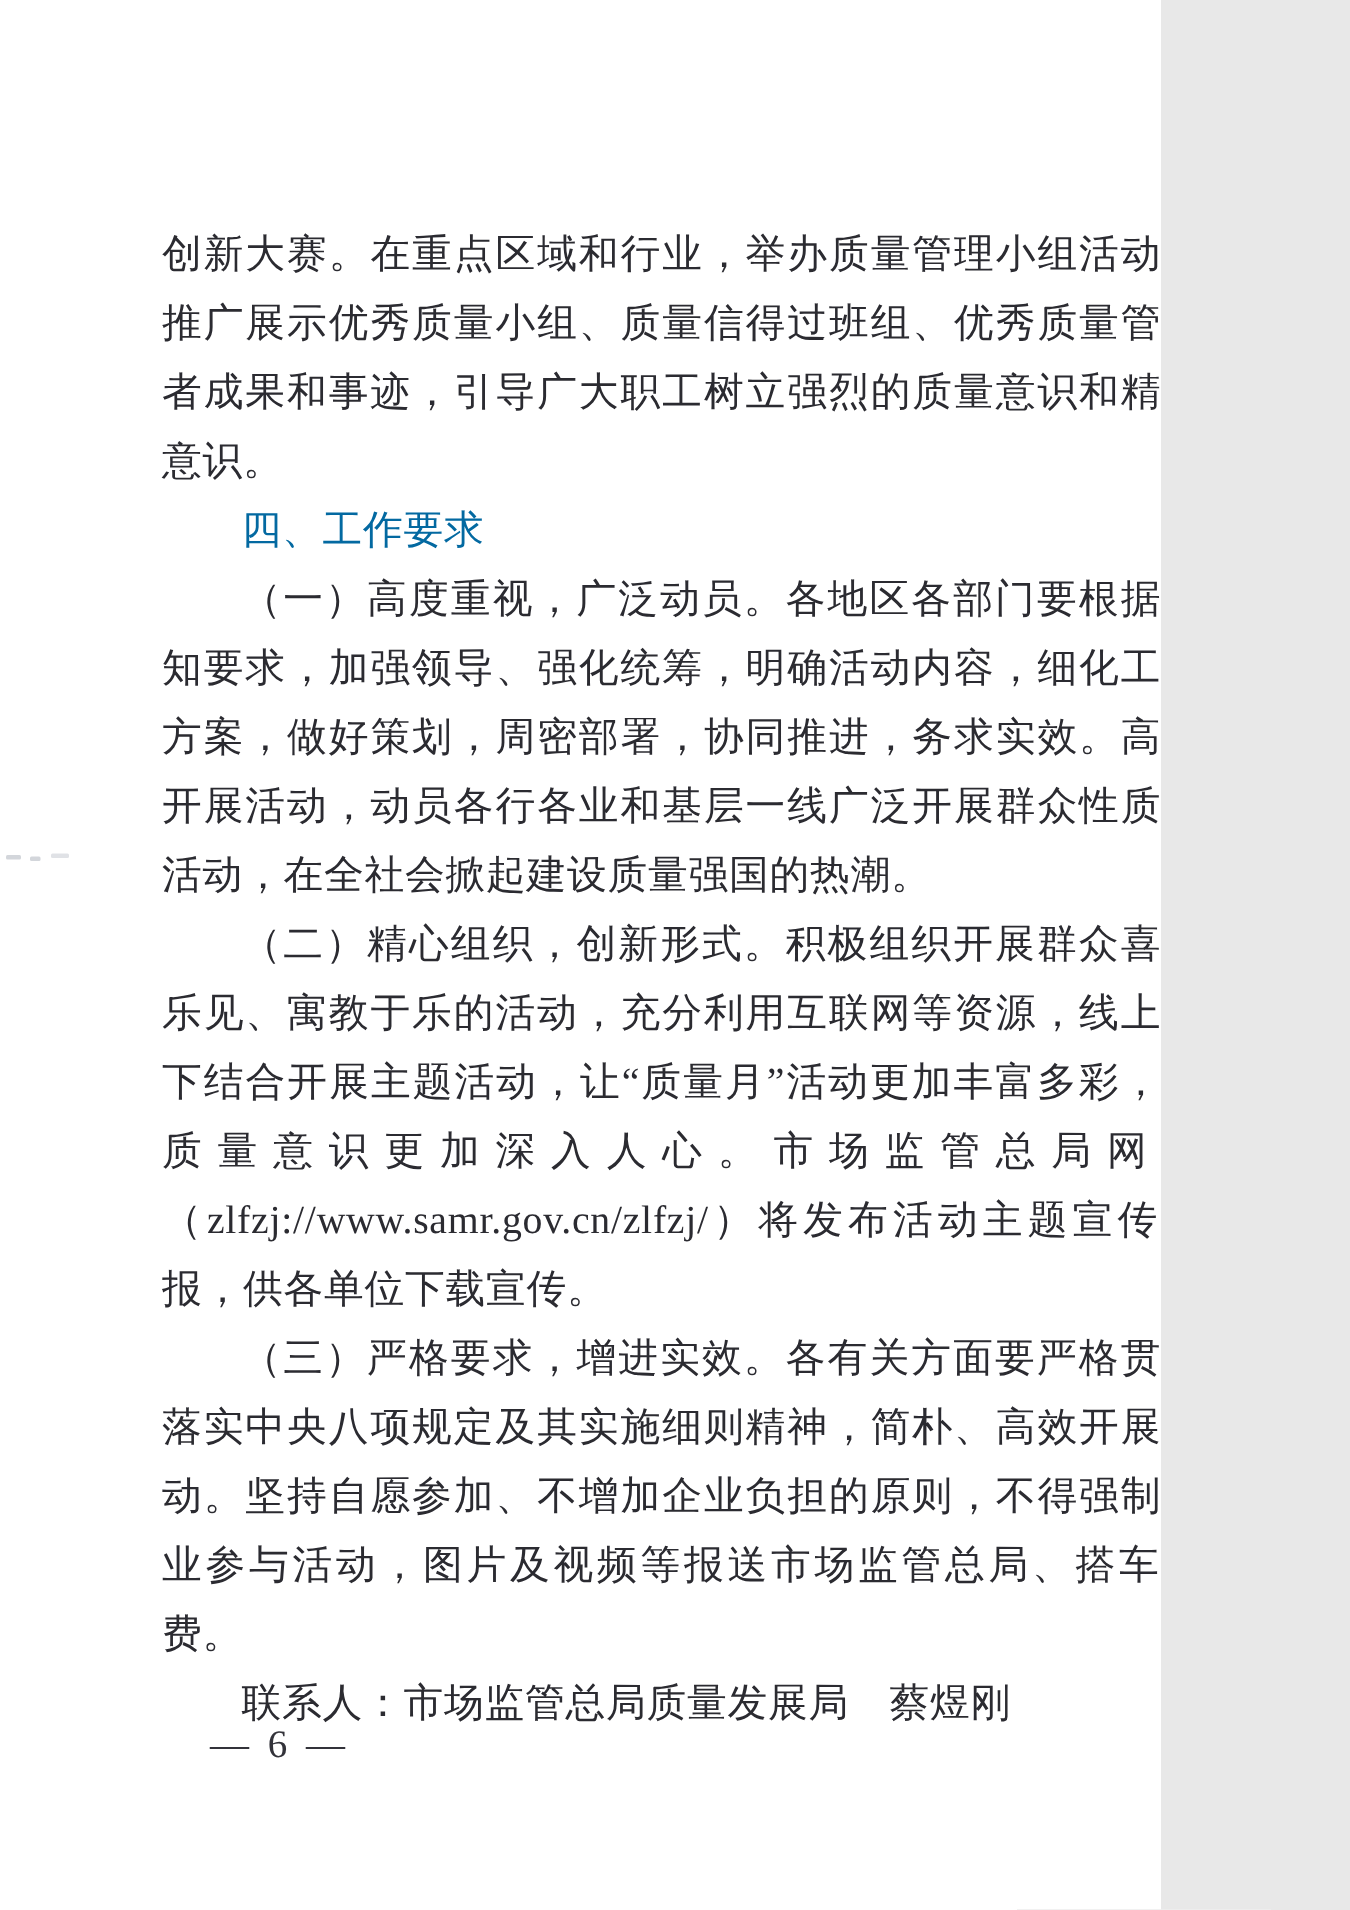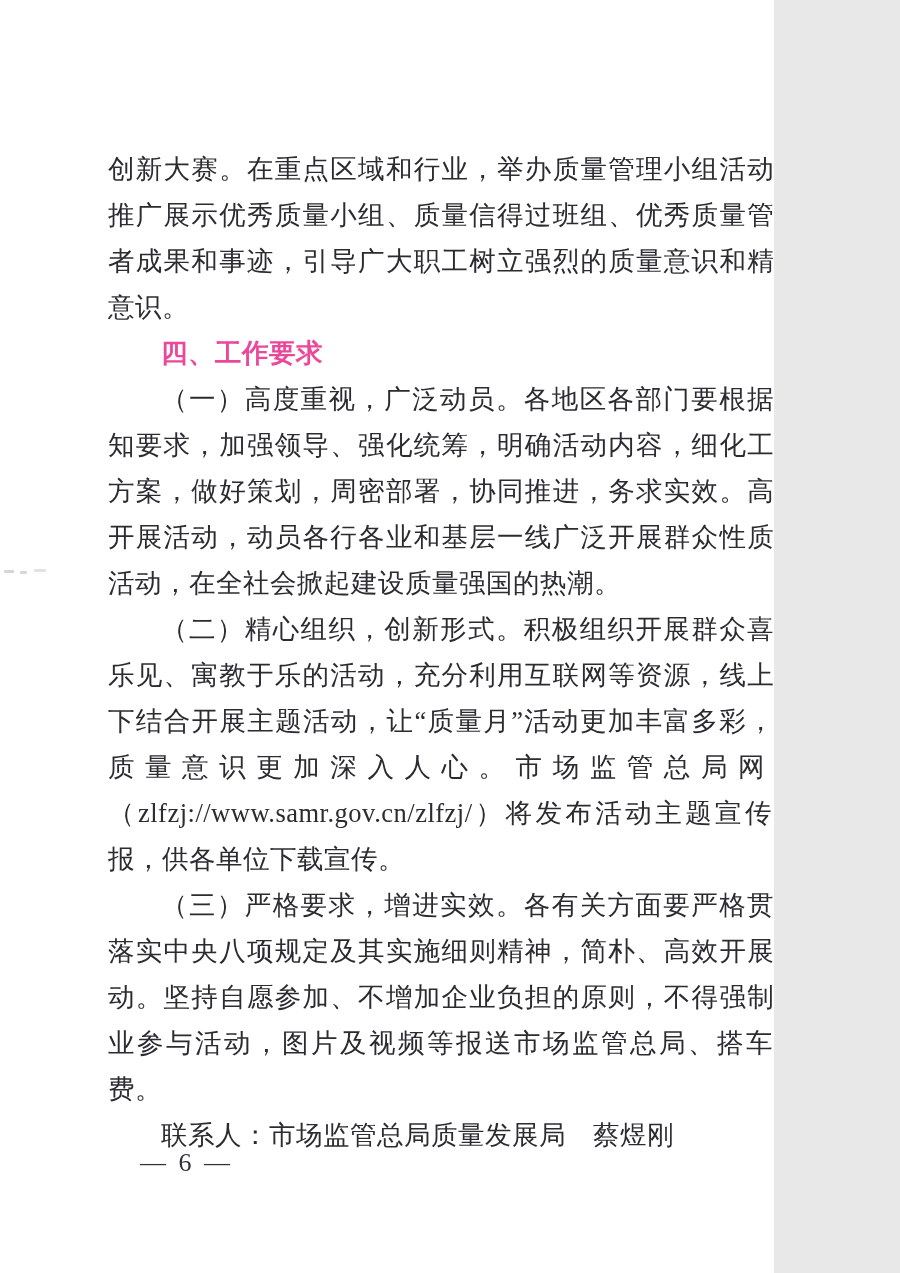--- a/index.html
+++ b/index.html
@@ -28,23 +28,23 @@
     line-height: 46px;
     text-align: justify;
     text-justify: inter-ideograph;
     letter-spacing: 0.5px;
   }
   .indent {
     text-indent: 2em;
   }
   .heading {
     font-family: "Liberation Sans", sans-serif;
-    font-weight: bold;
+    font-weight: normal;
     font-size: 28px;
-    color: #ec4899;
+    color: #0369a1;
     letter-spacing: 1px;
   }
   .contact {
     letter-spacing: 1px;
   }
   .page-number {
     position: absolute;
     left: 140px;
     top: 1148px;
     font-size: 26px;

